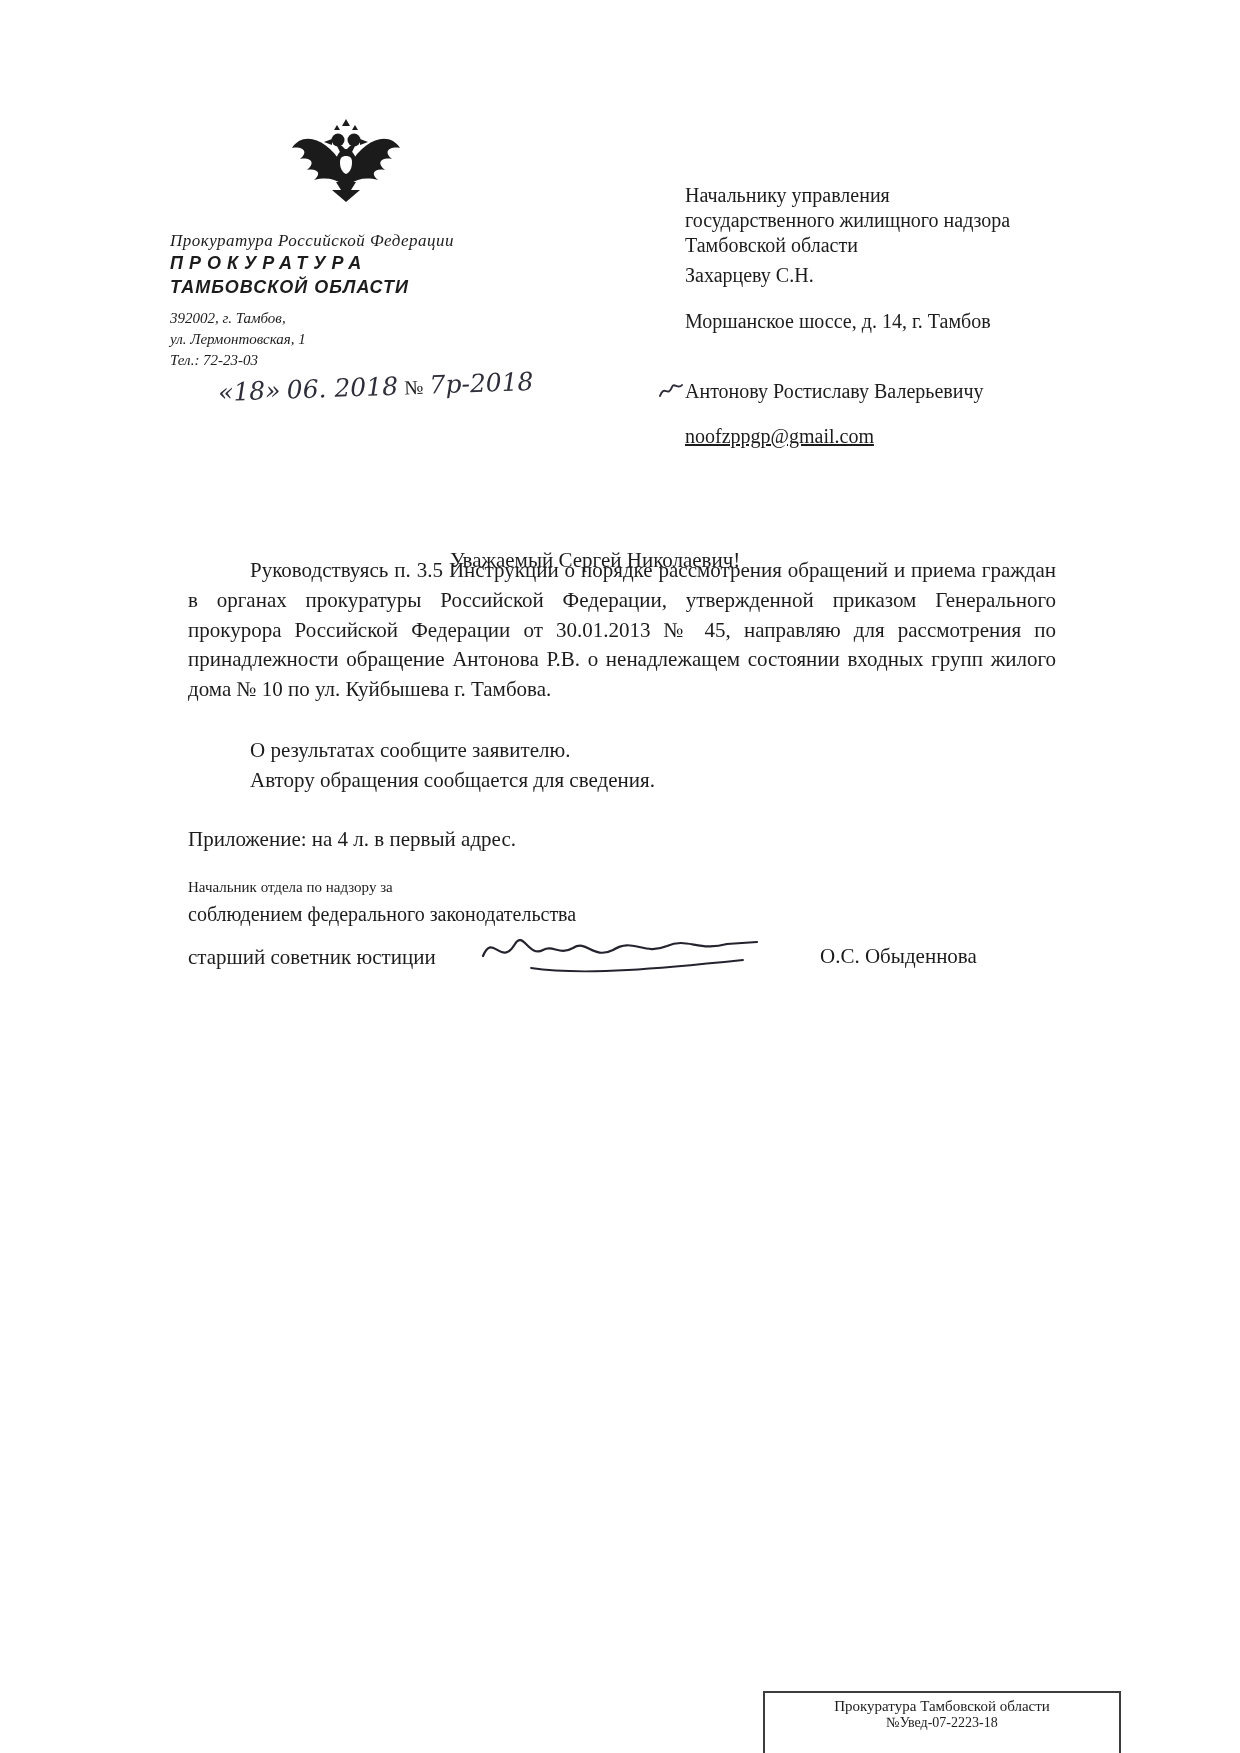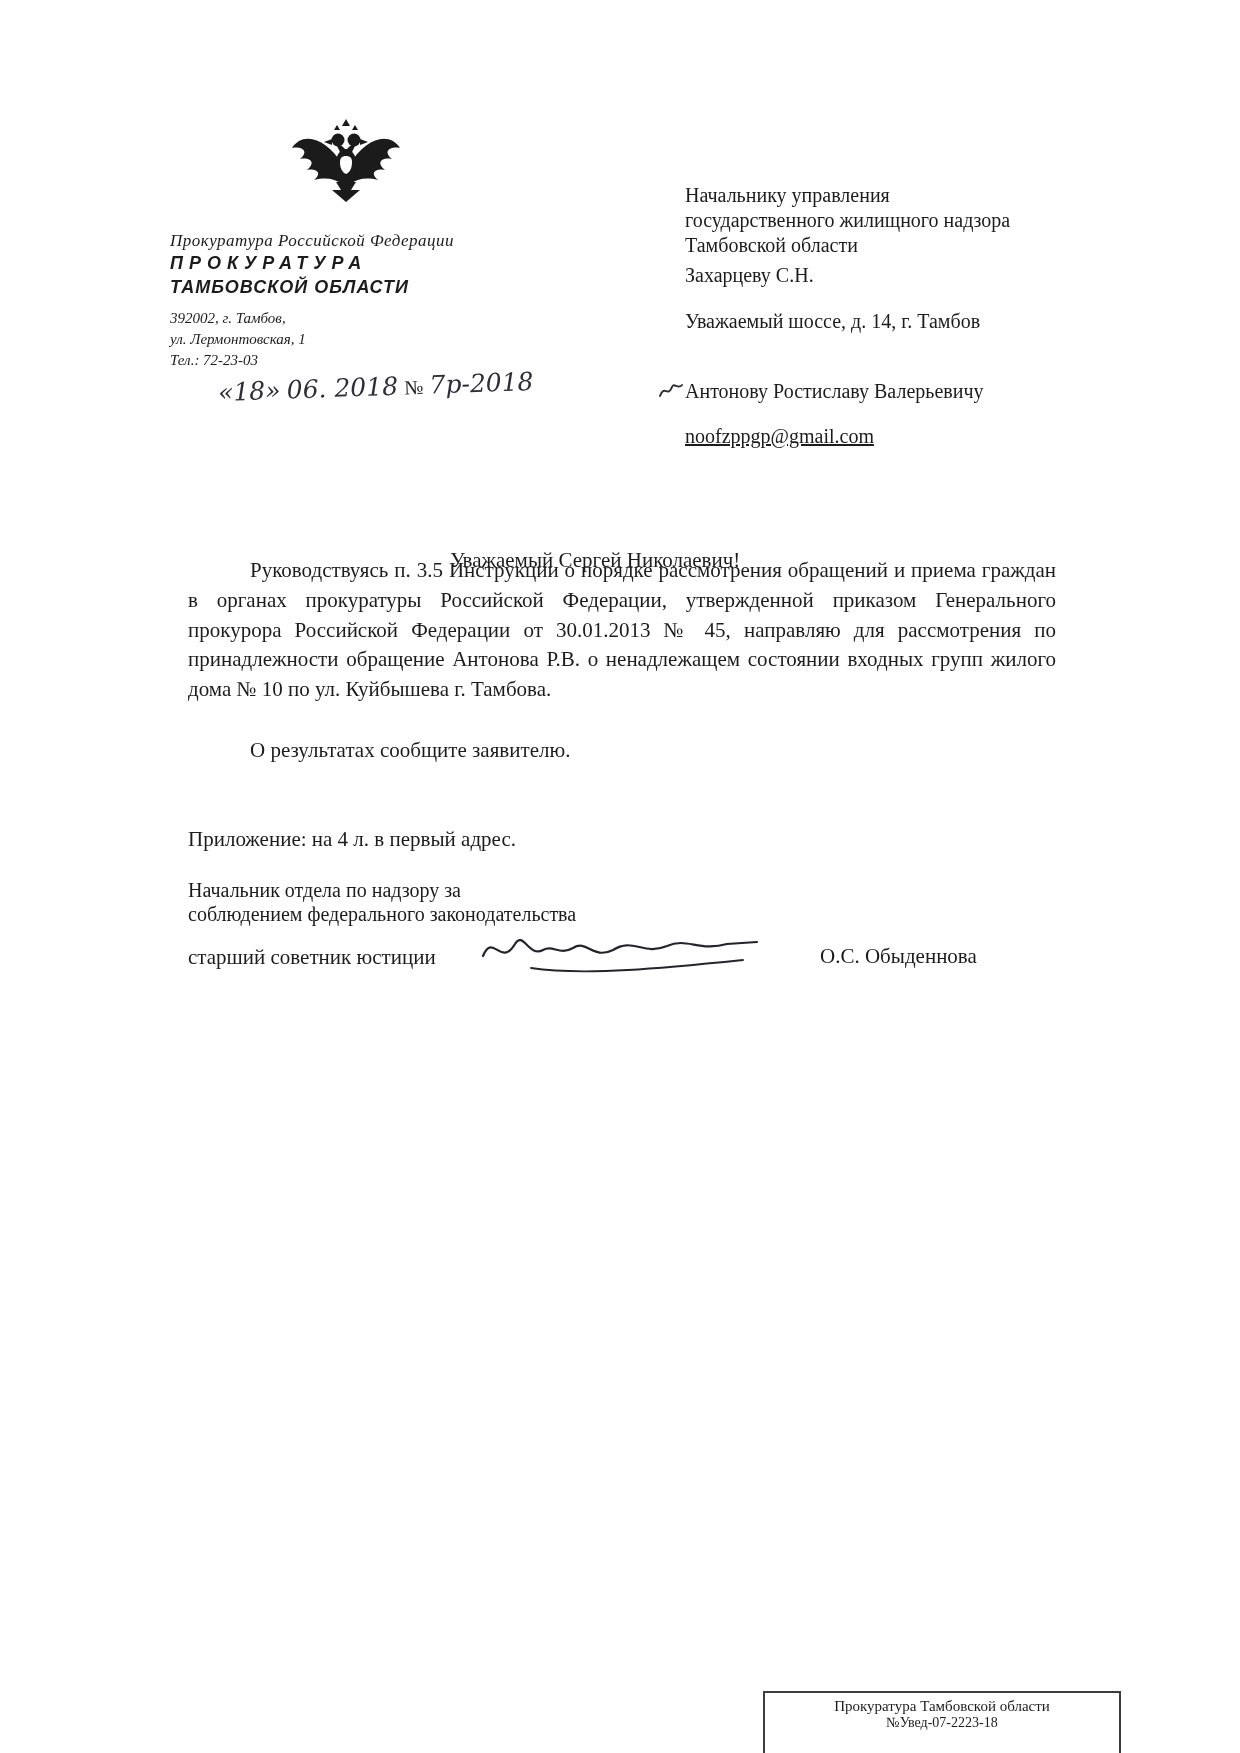--- a/index.html
+++ b/index.html
@@ -36,21 +36,21 @@
   .hand-mark { left:658px; top:380px; }
 
   
   .salutation { left:450px; top:506px; font-size:21px;margin-top:42px; }
   .para { left:188px; width:868px; font-size:21px; line-height:1.42; text-align:justify; }
   .p1 { top:556px; text-indent:62px; }
   .pline { left:188px; width:868px; font-size:21px; text-indent:62px; }
   .p2 { top:738px; }
   .p3 { top:768px; }
   .attachment { left:188px; top:827px; font-size:21px; }
-  .signer1 { left:188px; top:879px; font-size:20px; }
+  .signer1 { left:188px; top:879px; font-size:15px; }
   .signer2 { left:188px; top:903px; font-size:20px; }
   .rank { left:188px; top:945px; font-size:21px; }
   .signer-name { left:820px; top:944px; font-size:21px; }
   .signature { left:475px; top:924px; }
 
   
   .stamp {
     left:763px; top:1691px; width:358px; height:74px;
     border:2px solid #3d3d3d; text-align:center; padding-top:5px;
   }
@@ -101,34 +101,35 @@
 
   <div class="abs date-row">
     <span class="hand">«18»</span>
     <span class="hand">06. 2018</span>
     <span class="printed">№</span>
     <span class="hand">7р-2018</span>
   </div>
 
   <div class="abs rec rec-title">Начальнику  управления государственного жилищного надзора Тамбовской области</div>
   <div class="abs rec rec-name">Захарцеву С.Н.</div>
-  <div class="abs rec rec-addr">Уважаемый шоссе, д. 14, г. Тамбов</div>
+  <div class="abs rec rec-addr">Моршанское шоссе, д. 14, г. Тамбов</div>
 
   <div class="abs hand-mark">
     <svg width="26" height="22" viewBox="0 0 26 22" aria-hidden="true">
       <path d="M2,16 C6,4 10,18 14,7 C16,2 20,10 24,5" fill="none" stroke="#2e2e3a" stroke-width="2" stroke-linecap="round"></path>
     </svg>
   </div>
   <div class="abs rec rec-second">Антонову Ростиславу Валерьевичу</div>
   <div class="abs rec rec-email">noofzppgp@gmail.com</div>
 
   <div class="abs salutation">Уважаемый Сергей Николаевич!</div>
 
   <div class="abs para p1">Руководствуясь п. 3.5 Инструкции о порядке рассмотрения обращений и приема граждан в органах прокуратуры Российской Федерации, утвержденной приказом Генерального прокурора Российской Федерации от 30.01.2013 № 45, направляю  для рассмотрения по принадлежности обращение Антонова Р.В. о ненадлежащем состоянии входных групп жилого дома № 10 по ул. Куйбышева г. Тамбова.</div>
   <div class="abs pline p2">О результатах сообщите заявителю.</div>
+  <div class="abs pline p3">Автору обращения сообщается для сведения.</div>
 
   <div class="abs attachment">Приложение: на 4  л. в первый адрес.</div>
 
   <div class="abs signer1">Начальник  отдела по надзору за</div>
   <div class="abs signer2">соблюдением федерального законодательства</div>
   <div class="abs rank">старший советник юстиции</div>
 
   <div class="abs signature">
     <svg width="300" height="56" viewBox="0 0 300 56" aria-hidden="true">
       <path d="M8,32 C18,8 26,44 40,20 C48,6 54,34 68,26 C78,20 84,32 98,24

